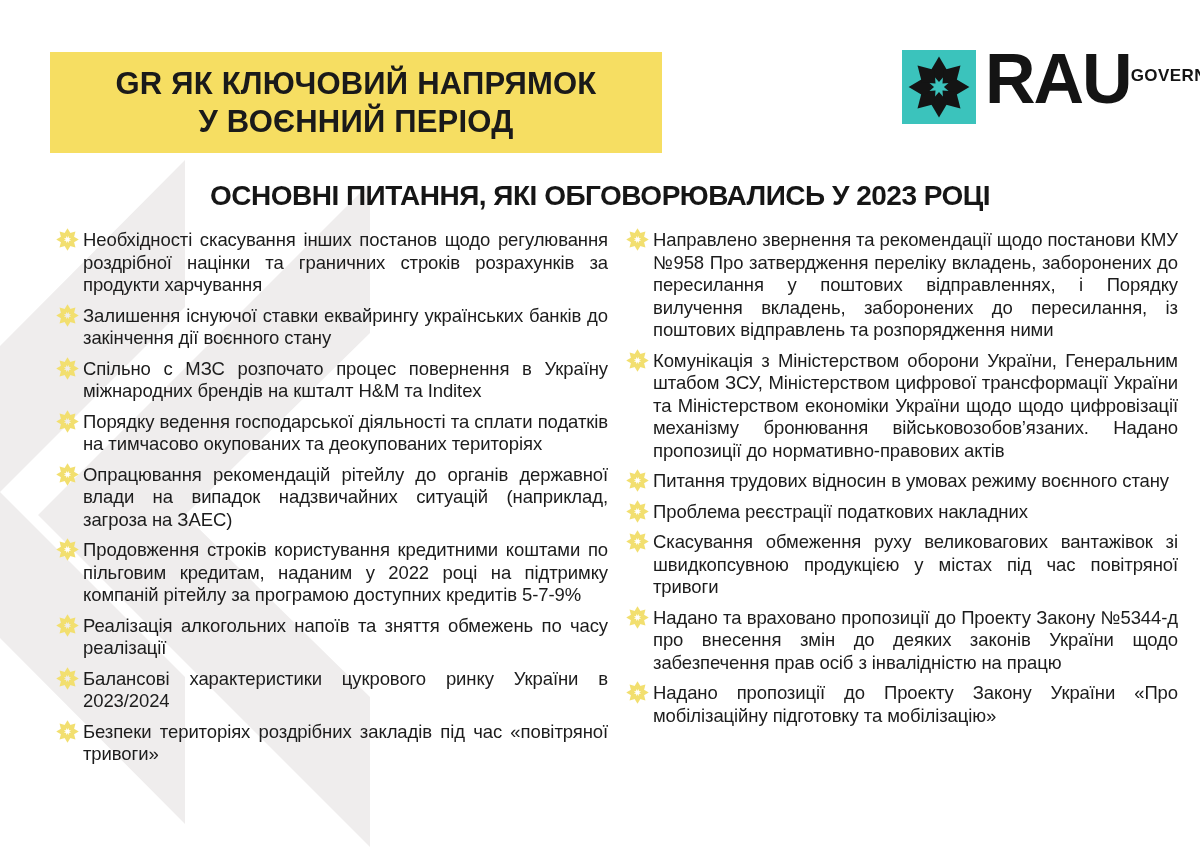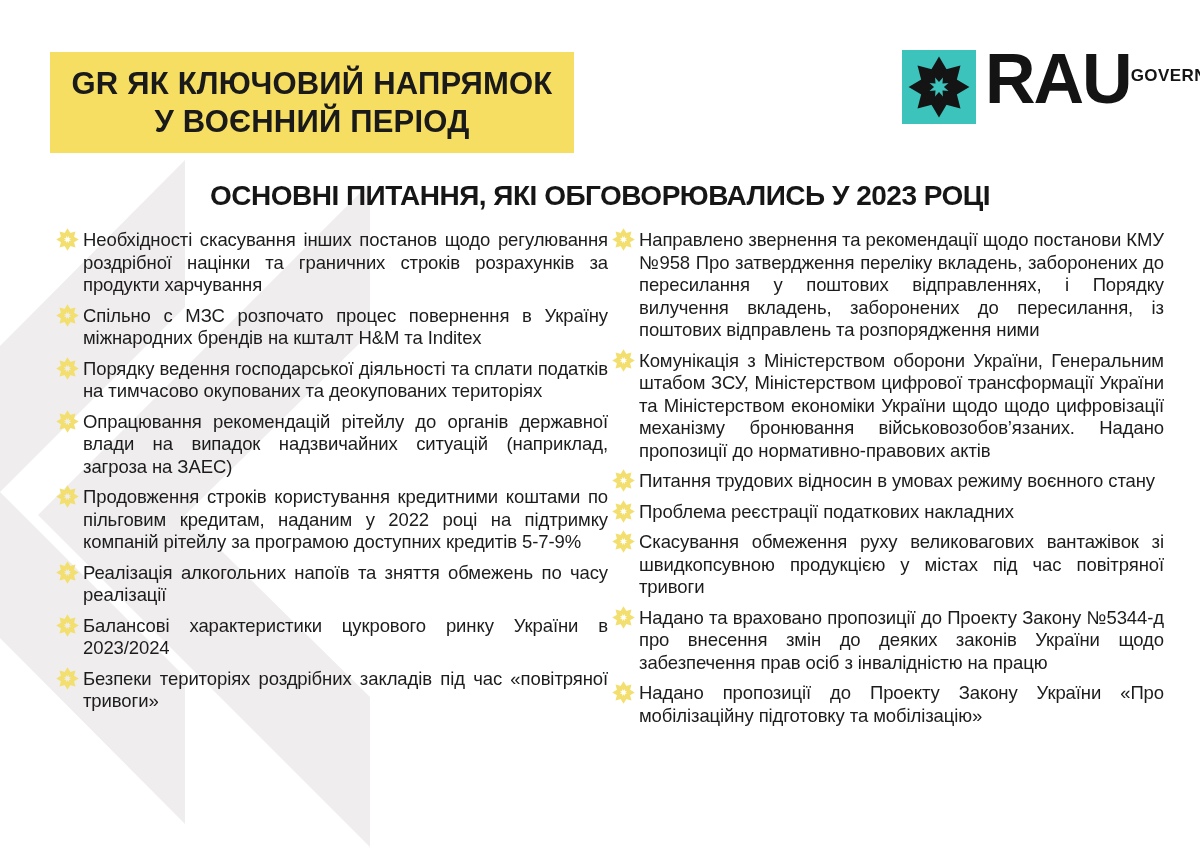--- a/index.html
+++ b/index.html
@@ -5,21 +5,21 @@
   html,body{margin:0;padding:0;}
   body{
     width:1200px;height:849px;position:relative;overflow:hidden;
     background:#ffffff;font-family:"Liberation Sans",sans-serif;
     -webkit-font-smoothing:antialiased;
   }
   .watermark{position:absolute;left:0;top:0;pointer-events:none;}
 
   
   .banner{
-    position:absolute;left:50px;top:52px;width:524px;height:101px;
+    position:absolute;left:50px;top:52px;width:612px;height:101px;
     background:#F6DE62;display:flex;flex-direction:column;
     align-items:center;justify-content:center;text-align:center;
   }
   .banner-line{
     font-size:31px;font-weight:bold;color:#1a1a1a;line-height:1.2;
     letter-spacing:0.2px;white-space:nowrap;
   }
 
   
   .logo{position:absolute;left:902px;top:50px;display:flex;align-items:flex-start;}
@@ -41,21 +41,21 @@
   
   .main-heading{
     position:absolute;top:180px;left:0;width:100%;text-align:center;
     font-size:28px;font-weight:bold;color:#161616;letter-spacing:-0.5px;
     white-space:nowrap;
   }
 
   
   .columns{
     position:absolute;top:229px;left:56px;width:1122px;
-    display:flex;column-gap:4px;
+    display:flex;column-gap:18px;
   }
   .col{width:552px;flex:none;}
   .item{display:flex;align-items:flex-start;margin-bottom:8px;}
   .star-icon{
     width:23px;height:23px;flex:none;margin-right:4px;margin-top:-1px;
     fill:#F2DF6F;
   }
   .item-text{
     flex:1;font-size:18.5px;line-height:22.5px;color:#1c1c1c;
     text-align:justify;letter-spacing:-0.1px;hyphens:auto;
@@ -108,20 +108,26 @@
     <div class="item">
       <svg class="star-icon" viewBox="-10 -10 20 20">
           <use href="#star8"></use>
         </svg>
       <div class="item-text">Необхідності скасування інших постанов щодо регулювання роздрібної націнки та граничних строків розрахунків за продукти харчування</div>
     </div>
     <div class="item">
       <svg class="star-icon" viewBox="-10 -10 20 20">
           <use href="#star8"></use>
         </svg>
+      <div class="item-text">Залишення існуючої ставки еквайрингу українських банків до закінчення дії воєнного стану</div>
+    </div>
+    <div class="item">
+      <svg class="star-icon" viewBox="-10 -10 20 20">
+          <use href="#star8"></use>
+        </svg>
       <div class="item-text">Спільно с МЗС розпочато процес повернення в Україну міжнародних брендів на кшталт H&amp;M та Inditex</div>
     </div>
     <div class="item">
       <svg class="star-icon" viewBox="-10 -10 20 20">
           <use href="#star8"></use>
         </svg>
       <div class="item-text">Порядку ведення господарської діяльності та сплати податків на тимчасово окупованих та деокупованих територіях</div>
     </div>
     <div class="item">
       <svg class="star-icon" viewBox="-10 -10 20 20">

